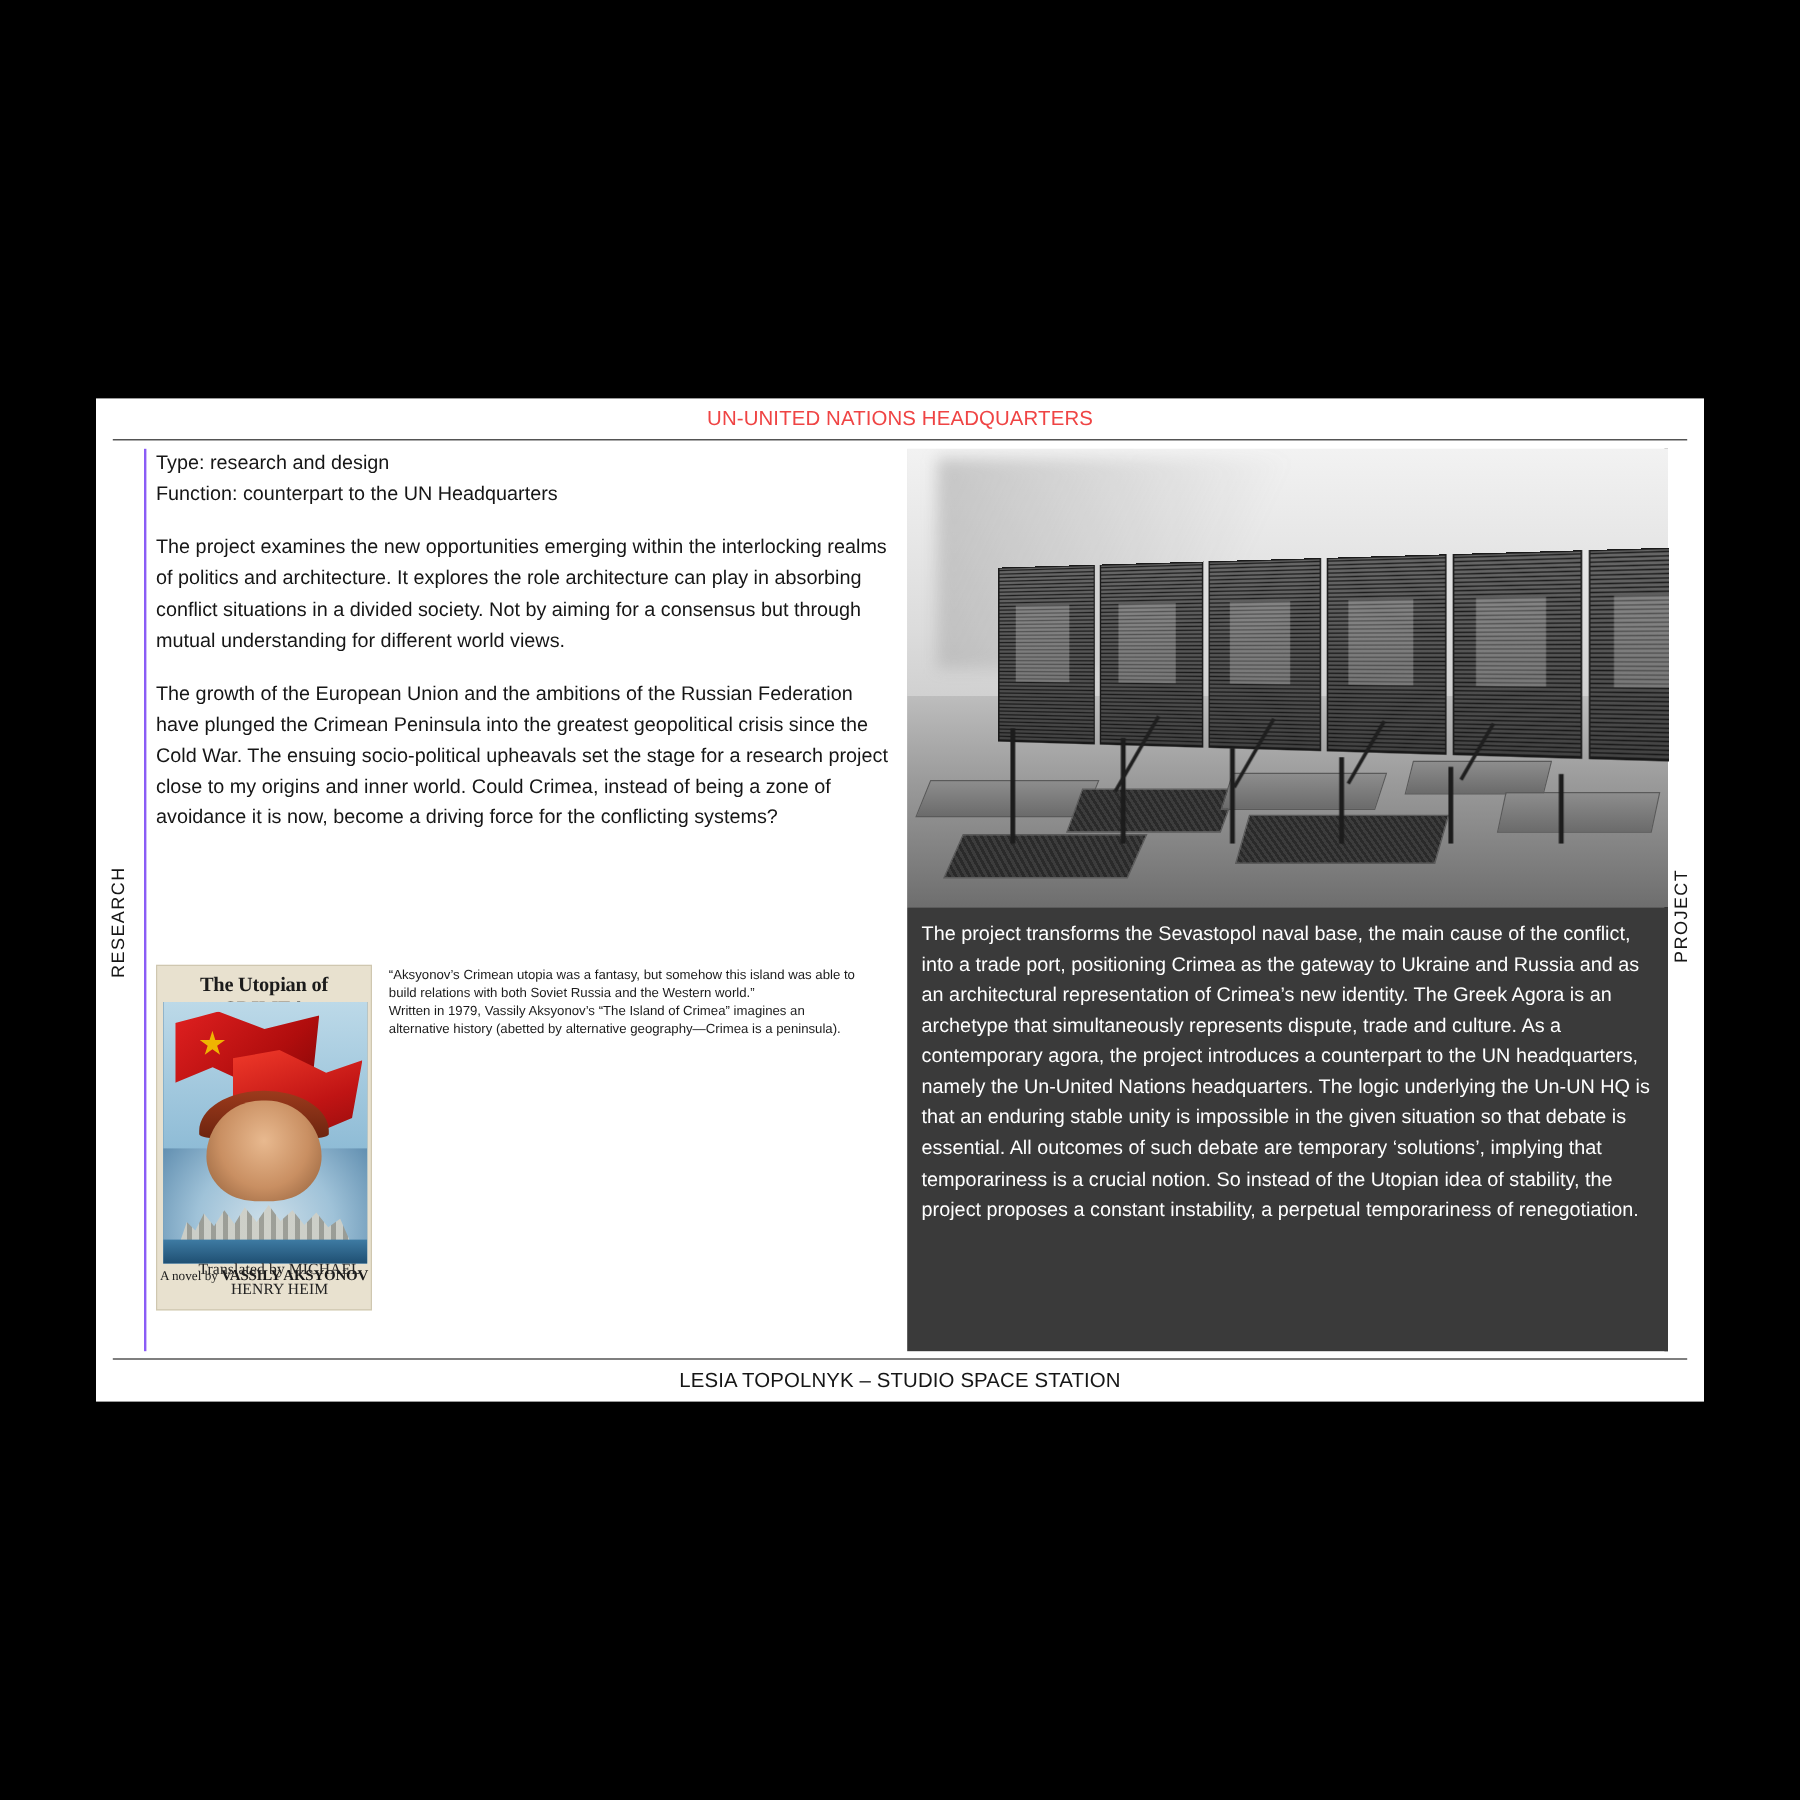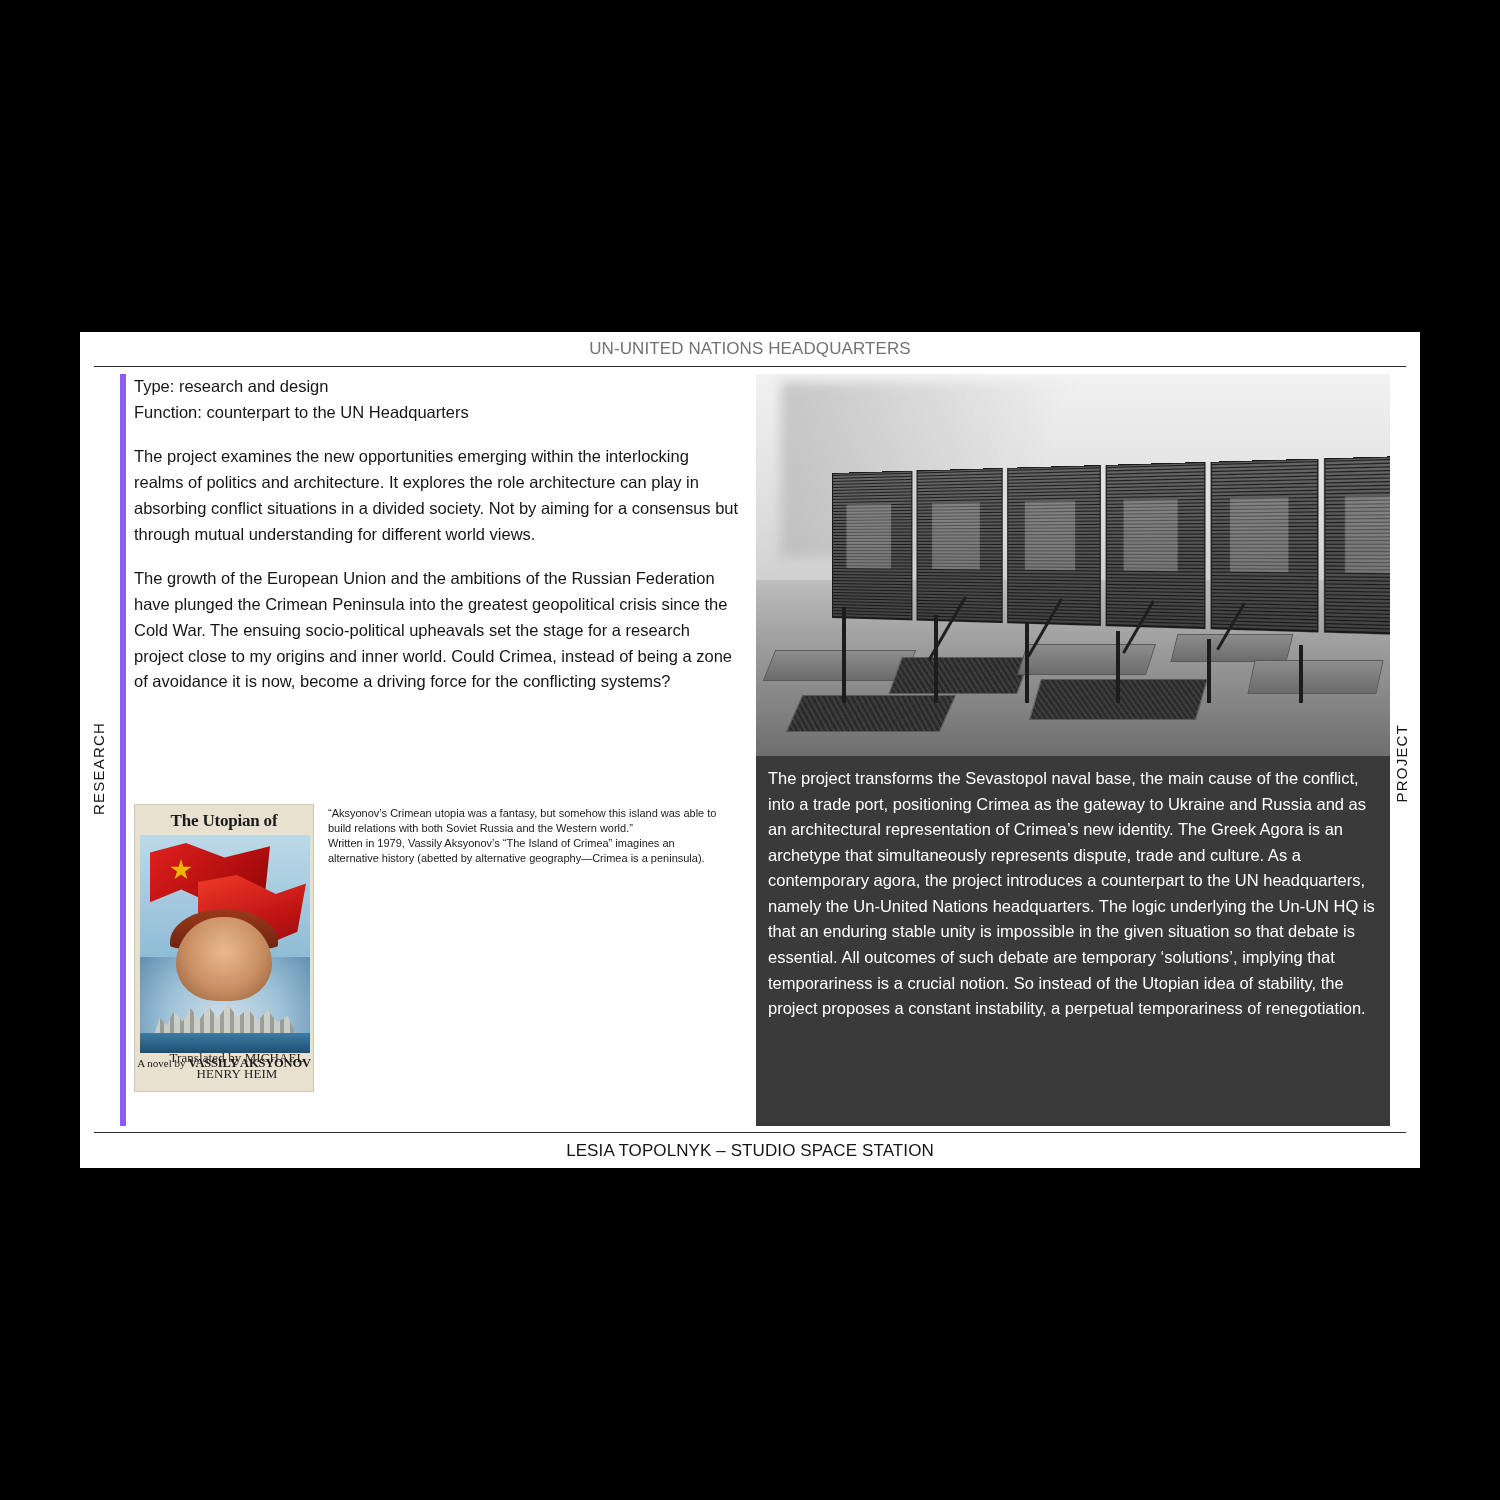--- a/index.html
+++ b/index.html
@@ -26,21 +26,21 @@
   .header {
     position: absolute;
     left: 0;
     top: 0;
     width: 100%;
     height: 34px;
     display: flex;
     align-items: center;
     justify-content: center;
     font-size: 17px;
-    color: #737373;
+    color: #ef4444;
     letter-spacing: 0.1px;
   }
   .rule-top {
     position: absolute;
     left: 14px;
     top: 34px;
     width: 1312px;
     height: 1px;
     background: #2b2b2b;
   }
@@ -81,21 +81,21 @@
   .side-label.left  { left: 10px;  top: 390px; }
   .side-label.right { right: 10px; top: 392px; }
 
   
   .col-left {
     position: absolute;
     left: 40px;
     top: 42px;
     width: 620px;
     height: 752px;
-    border-left: 6px solid #8b5cf6;
+    border-left: 2px solid #8b5cf6;
     box-sizing: border-box;
     padding-left: 8px;
   }
   .col-right {
     position: absolute;
     left: 676px;
     top: 42px;
     width: 634px;
     height: 752px;
     border-right: 3px solid #000000;

